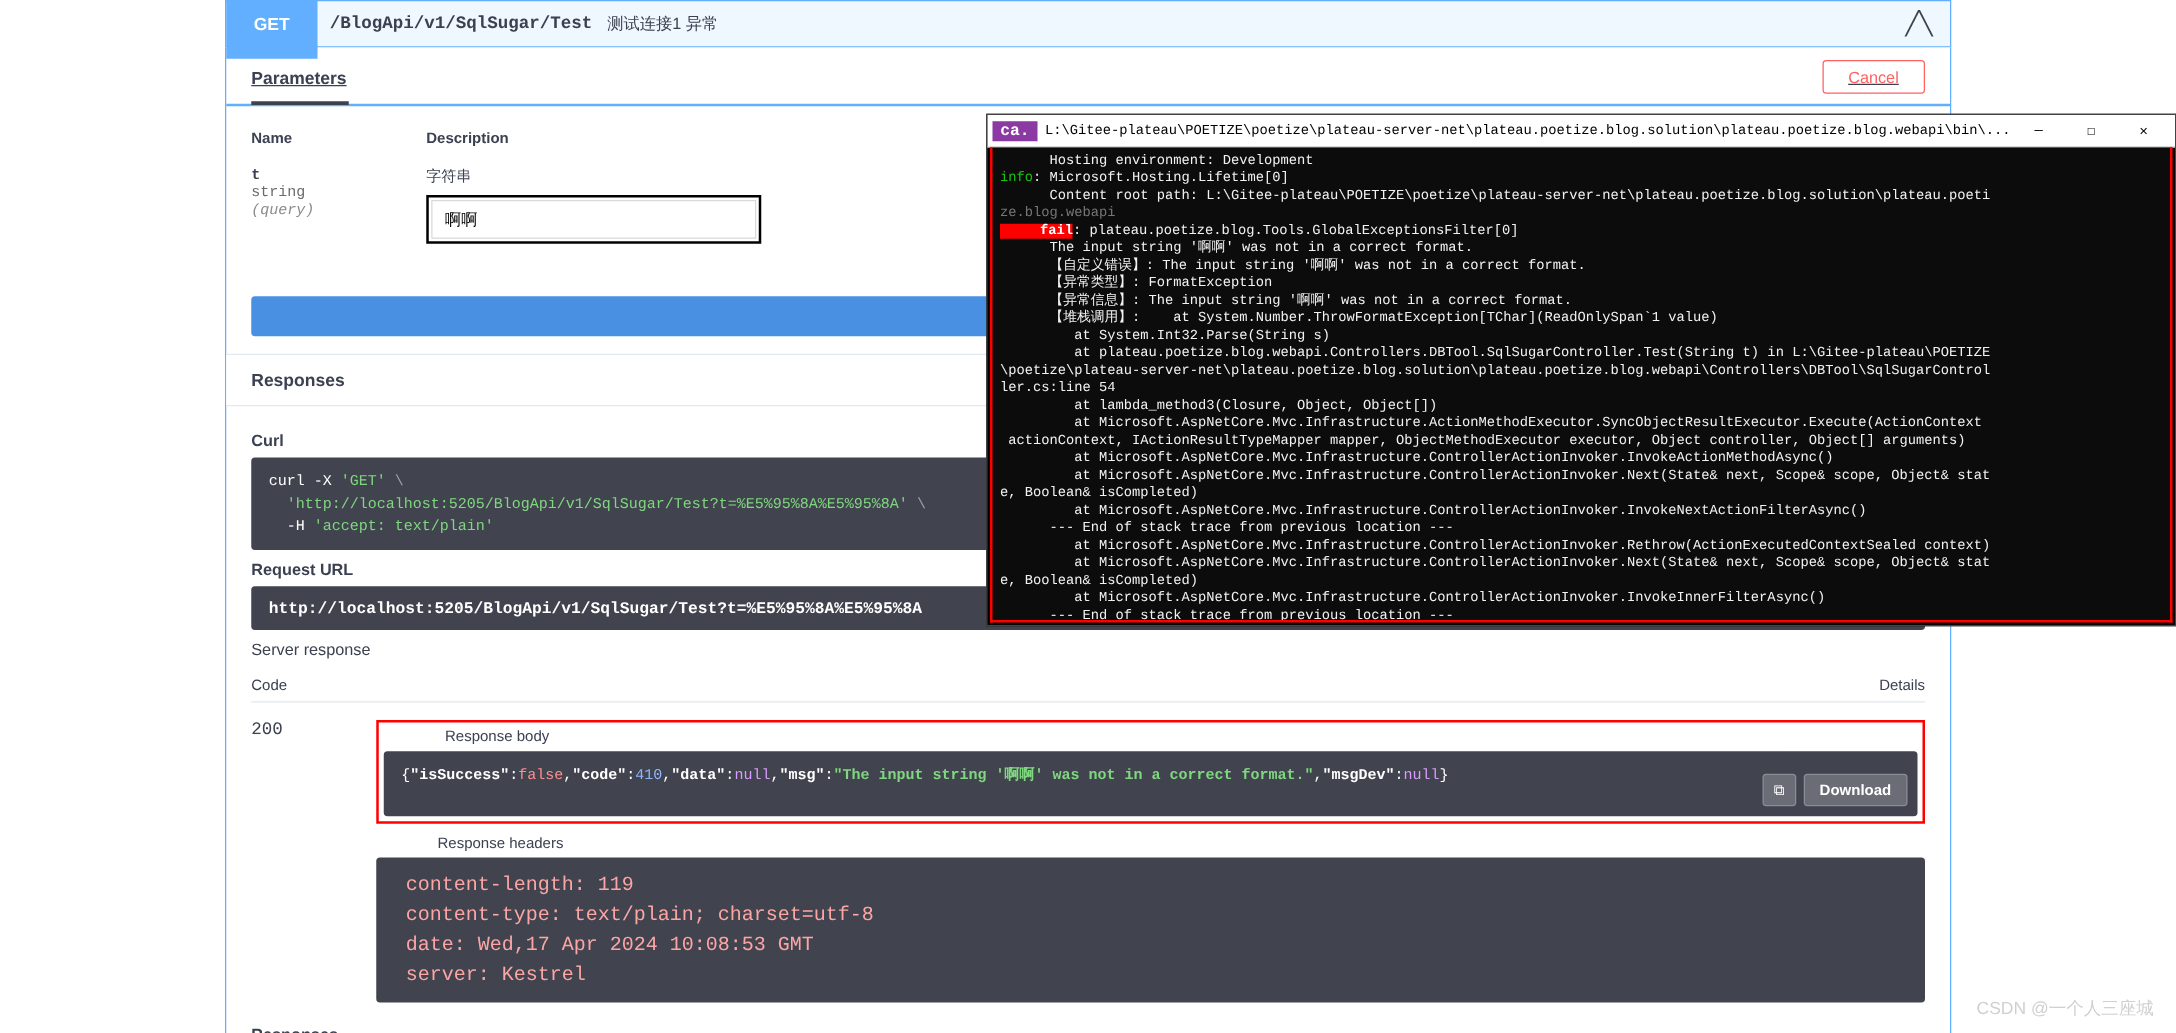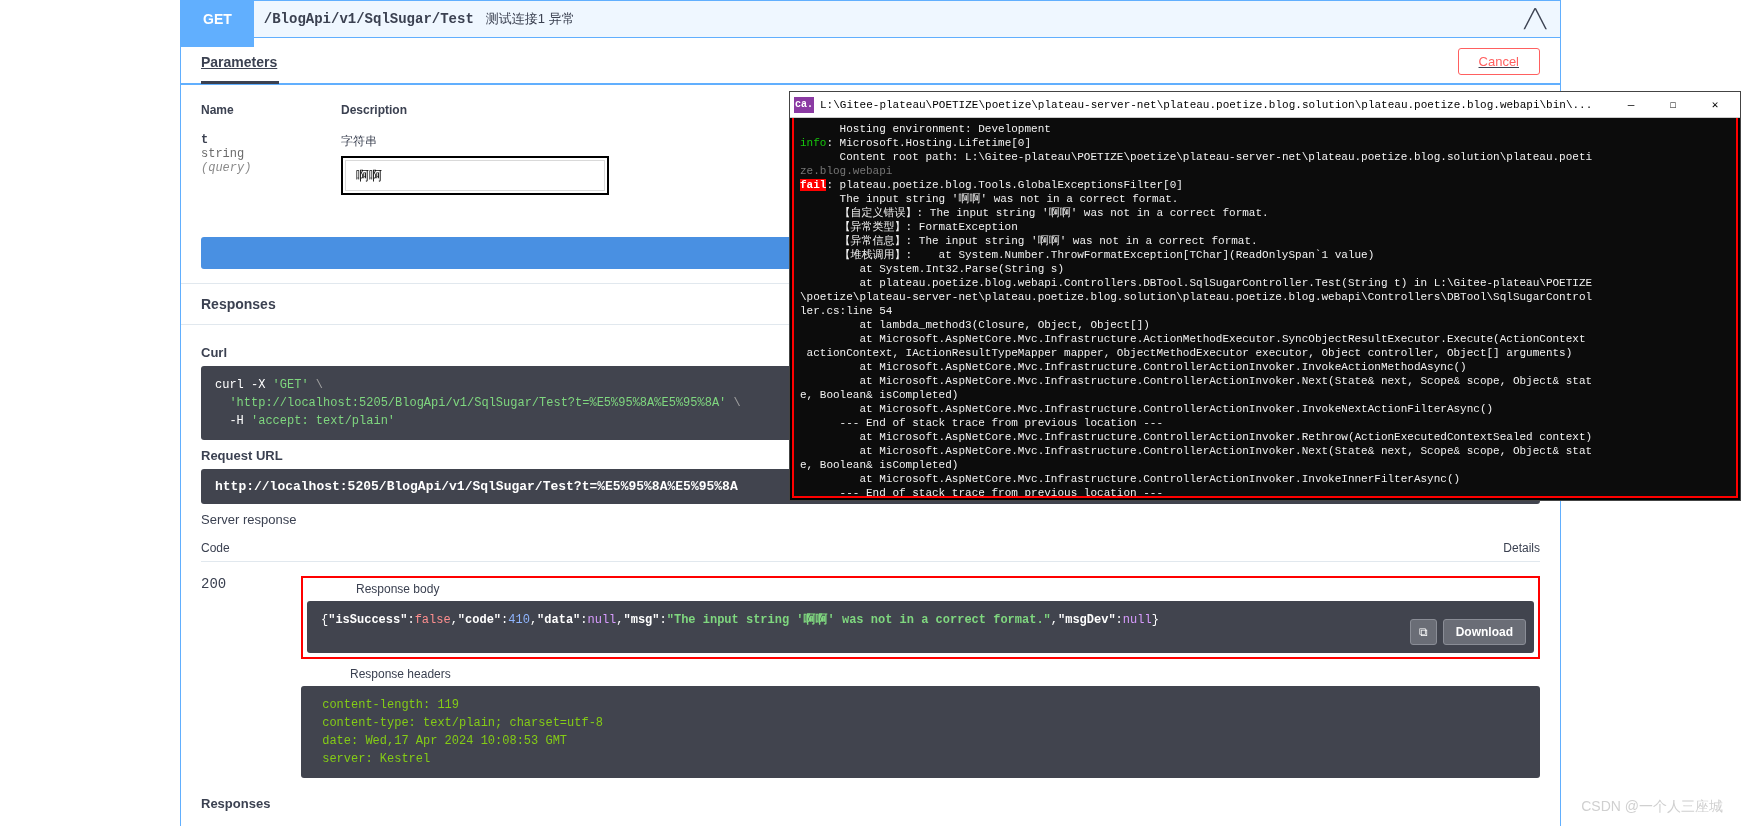--- a/index.html
+++ b/index.html
@@ -48,33 +48,33 @@
 .resp-body-label { font-size:12px; margin-bottom:5px; padding-left:4px;margin-left:45px; }
 .resp-body-block { background:#41444e; color:#fff; font-family:"Courier New",monospace; font-size:12px; padding:10px 14px; border-radius:3px; position:relative; line-height:1.5; min-height:52px; }
 .resp-body-block .k { color:#fff; font-weight:700; }
 .resp-body-block .f { color:#ff8f8f; }
 .resp-body-block .n { color:#8fb5ff; }
 .resp-body-block .nul { color:#d99cff;margin-top:34px; }
 .resp-body-block .s2 { color:#7fd77f; font-weight:700; }
 .action-btns { position:absolute; right:8px; bottom:8px; display:flex; gap:6px; }
 .icon-btn { background:#6a6d76; border:1px solid #8a8d96; color:#fff; padding:5px 8px; border-radius:3px; cursor:pointer; font-size:12px; }
 .dl-btn { background:#6a6d76; border:1px solid #8a8d96; color:#fff; padding:5px 12px; border-radius:3px; cursor:pointer; font-size:12px; font-weight:700; }
-.headers-block { background:#41444e; color:#84cc16; font-family:"Courier New",monospace; font-size:12px; padding:10px 14px; border-radius:3px; white-space:pre; line-height:1.5; }
+.headers-block { background:#41444e; color:#fca5a5; font-family:"Courier New",monospace; font-size:16px; padding:10px 14px; border-radius:3px; white-space:pre; line-height:1.5; }
 .watermark { position:fixed; right:18px; bottom:10px; color:#d0d0d0; font-size:14px; pointer-events:none; }
 
 
 .console-window { position:absolute; top:91px; left:789px; right:0; background:#000; border:1px solid #444; font-family:"NSimSun","Courier New",monospace; font-size:12px; z-index:100; width:952px; }
 .console-titlebar { display:flex; align-items:center; background:#fff; color:#000; padding:2px 4px; height:26px; border-bottom:1px solid #ccc; }
-.console-icon { width:20px; height:16px; background:#8b3aa3; margin-right:6px; display:inline-flex; align-items:center; justify-content:center; color:#fff; font-size:10px; font-weight:700; }
+.console-icon { width:36px; height:16px; background:#8b3aa3; margin-right:6px; display:inline-flex; align-items:center; justify-content:center; color:#fff; font-size:13px; font-weight:700; }
 .console-title { flex:1; font-size:11px; overflow:hidden; white-space:nowrap; }
 .win-btns { display:flex; }
 .win-btn { width:42px; height:24px; display:flex; align-items:center; justify-content:center; font-size:11px; cursor:pointer; }
 .console-body { background:#0c0c0c; color:#cccccc; padding:4px 6px; font-size:11px; line-height:14px; white-space:pre; overflow:hidden; height:380px; border:2px solid #f00; border-top:none; margin:0 2px 2px 2px; }
 .console-body .info { color:#16c60c; }
-.console-body .fail { background:#f00; color:#fff; font-weight:700; }
+.console-body .fail { background:#f00; color:#fff; font-weight:700;padding-left:32px; }
 .console-body .gray { color:#767676; }
 .console-body .white { color:#f2f2f2; }
 </style>
 </head>
 <body>
 
 <div class="page">
 
   <div class="endpoint-header">
     <span class="method-badge">GET</span>

